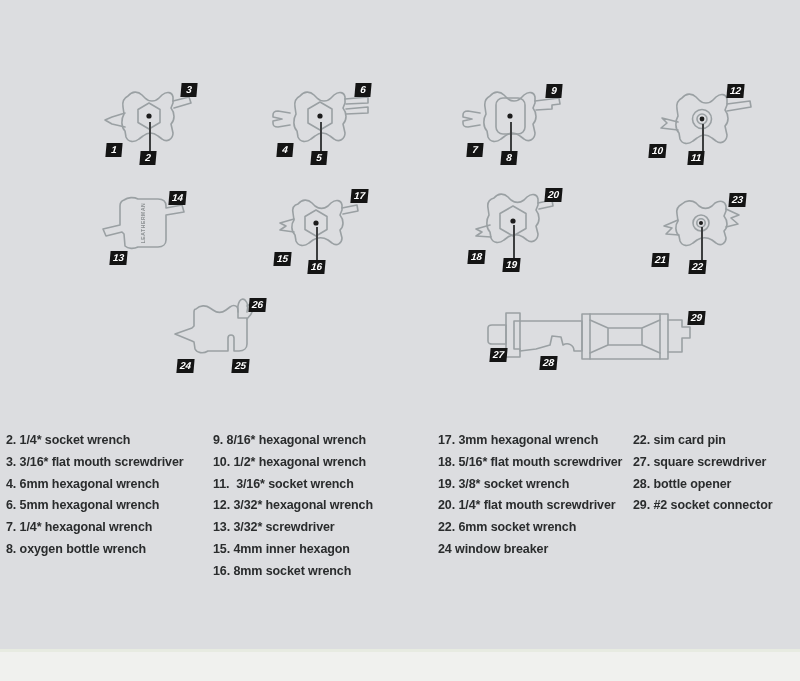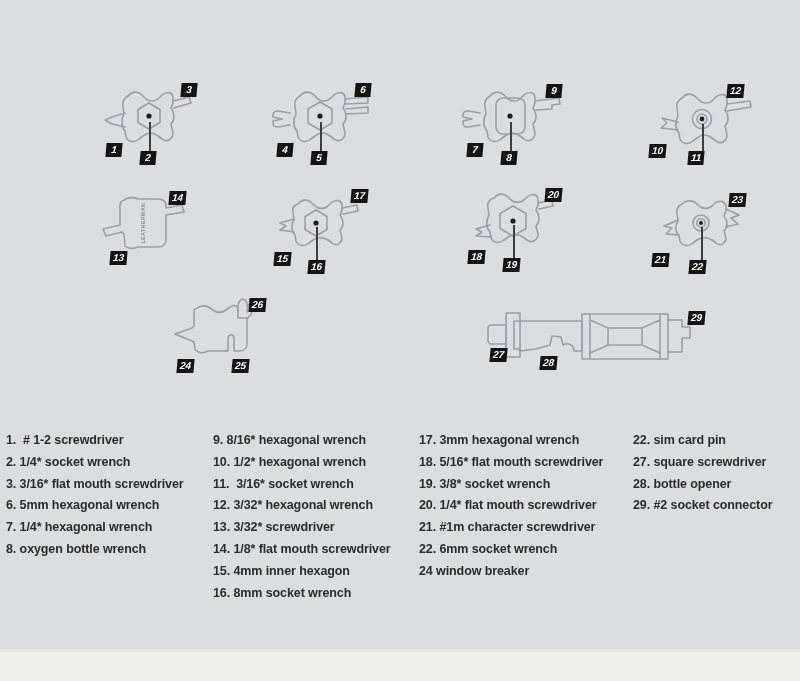--- a/index.html
+++ b/index.html
@@ -158,43 +158,41 @@
       <div class="marker" style="left: 729px; top: 193px;">23</div>
       <div class="marker" style="left: 177px; top: 359px;">24</div>
       <div class="marker" style="left: 232px; top: 359px;">25</div>
       <div class="marker" style="left: 249px; top: 298px;">26</div>
       <div class="marker" style="left: 490px; top: 348px;">27</div>
       <div class="marker" style="left: 540px; top: 356px;">28</div>
       <div class="marker" style="left: 688px; top: 311px;">29</div>
     </div>
 
   <div class="legend-col" style="left:6px">
-      <div class="legend-item">1.  # 1-2 screwdriver</div>
       <div class="legend-item">2. 1/4* socket wrench</div>
       <div class="legend-item">3. 3/16* flat mouth screwdriver</div>
+      <div class="legend-item">4. 6mm hexagonal wrench</div>
       <div class="legend-item">6. 5mm hexagonal wrench</div>
       <div class="legend-item">7. 1/4* hexagonal wrench</div>
       <div class="legend-item">8. oxygen bottle wrench</div>
     </div>
   <div class="legend-col" style="left:213px">
       <div class="legend-item">9. 8/16* hexagonal wrench</div>
       <div class="legend-item">10. 1/2* hexagonal wrench</div>
       <div class="legend-item">11.  3/16* socket wrench</div>
       <div class="legend-item">12. 3/32* hexagonal wrench</div>
       <div class="legend-item">13. 3/32* screwdriver</div>
-      <div class="legend-item">14. 1/8* flat mouth screwdriver</div>
       <div class="legend-item">15. 4mm inner hexagon</div>
       <div class="legend-item">16. 8mm socket wrench</div>
     </div>
-  <div class="legend-col" style="left:419px">
+  <div class="legend-col" style="left:438px">
       <div class="legend-item">17. 3mm hexagonal wrench</div>
       <div class="legend-item">18. 5/16* flat mouth screwdriver</div>
       <div class="legend-item">19. 3/8* socket wrench</div>
       <div class="legend-item">20. 1/4* flat mouth screwdriver</div>
-      <div class="legend-item">21. #1m character screwdriver</div>
       <div class="legend-item">22. 6mm socket wrench</div>
       <div class="legend-item">24 window breaker</div>
     </div>
   <div class="legend-col" style="left:633px">
       <div class="legend-item">22. sim card pin</div>
       <div class="legend-item">27. square screwdriver</div>
       <div class="legend-item">28. bottle opener</div>
       <div class="legend-item">29. #2 socket connector</div>
     </div>
 

